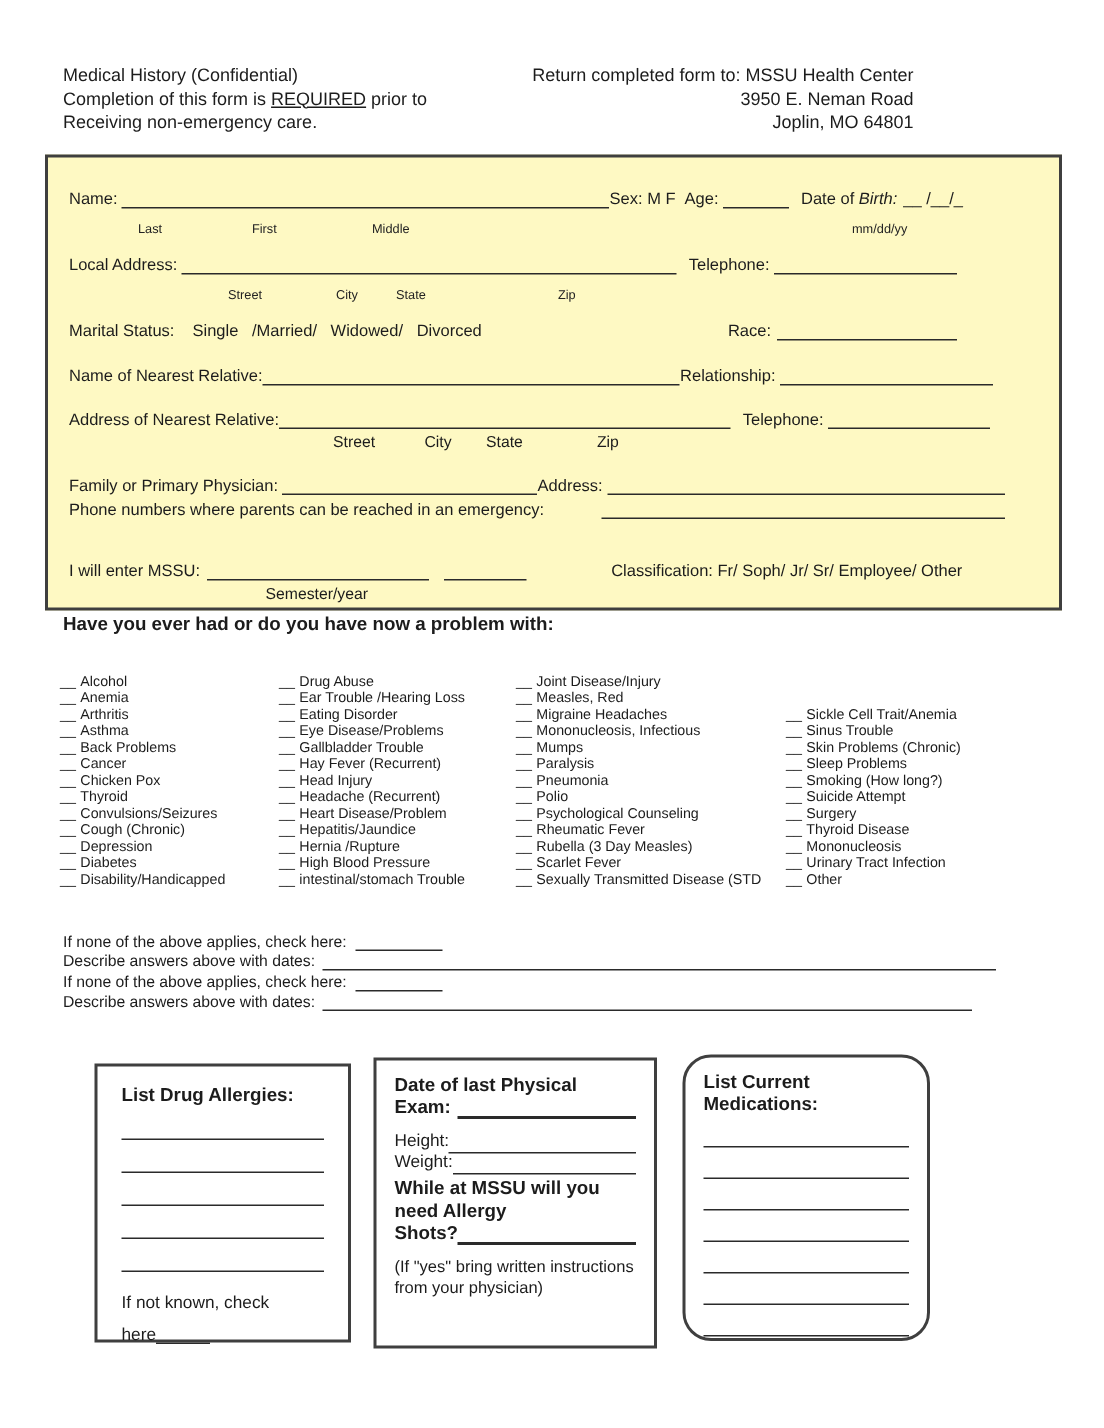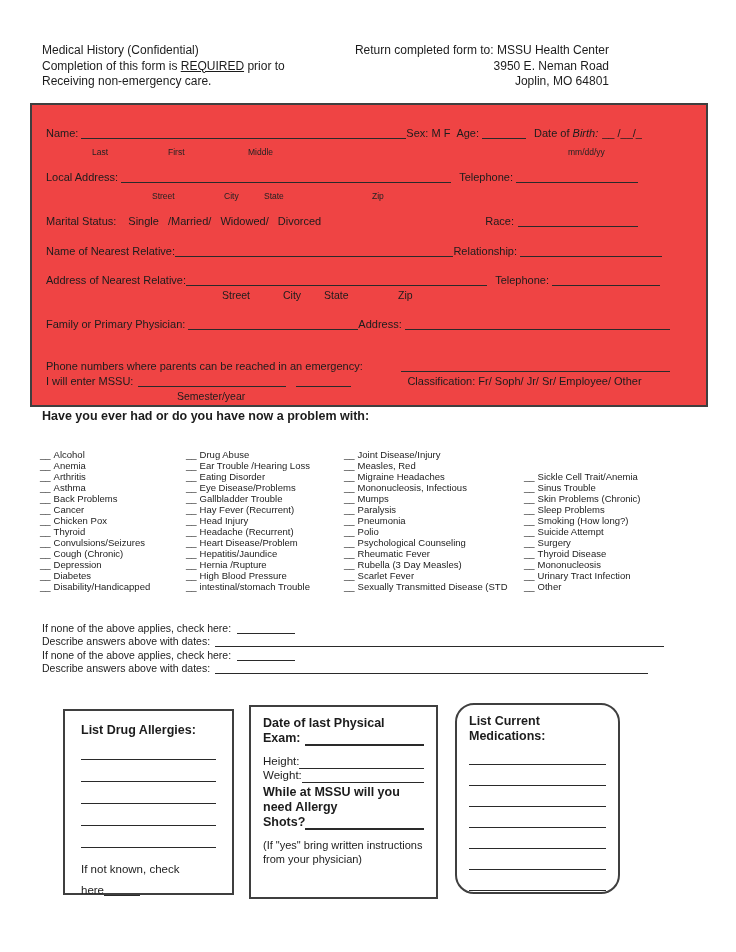--- a/index.html
+++ b/index.html
@@ -3,21 +3,21 @@
 <meta charset="utf-8">
 <style>
   html,body{margin:0;padding:0;background:#ffffff;}
   .page{position:relative;width:736px;height:952px;background:#fff;overflow:hidden;
         font-family:"Liberation Sans", sans-serif;color:#1c1c1c;}
   .b{font-weight:normal;}
   .u{text-decoration:underline;}
   .hdr-left{position:absolute;left:42px;top:43px;font-size:12px;line-height:15.5px;}
   .hdr-right{position:absolute;right:127px;top:43px;font-size:12px;line-height:15.5px;text-align:right;}
   .infobox{position:absolute;left:30px;top:103px;width:674px;height:300px;
-           border:2px solid #3f3f3f;background:#ef4444;}
+           border:2px solid #3f3f3f;background:#fef9c3;}
   .row{position:absolute;left:14px;right:14px;display:flex;align-items:flex-end;
        font-size:11px;white-space:nowrap;}
   .bl{display:inline-block;border-bottom:1px solid #2a2a2a;height:13px;}
   .grow{flex:1;}
   .sub{position:absolute;font-size:8.5px;color:#222;text-align:right;}
   .sub2{position:absolute;font-size:10.5px;color:#1c1c1c;}
   .q-heading{position:absolute;left:42px;top:409px;margin:0;font-size:12.5px;font-weight:bold;}
   .checklist{position:absolute;left:0;top:449px;width:736px;height:145px;}
   .col{position:absolute;top:0;}
   .c1{left:40px;} .c2{left:186px;} .c3{left:344px;} .c4{left:524px;top:22px;}
@@ -105,21 +105,21 @@
     <span class="sub2" style="left:292px;top:184px;">State</span>
     <span class="sub2" style="left:366px;top:184px;">Zip</span>
 
     <div class="row" style="top:211px;padding-right:22px;">
       <span>Family or Primary Physician:</span>
       <span class="bl" style="width:170px;margin-left:3px;"></span>
       <span>Address:</span>
       <span class="bl grow" style="margin-left:3px;"></span>
     </div>
 
-    <div class="row" style="top:253px;padding-right:22px;gap:34px;">
+    <div class="row" style="top:227px;padding-right:22px;gap:34px;">
       <span>Phone numbers where parents can be reached in an emergency:</span>
       <span class="bl grow" style="margin-left:4px;"></span>
     </div>
 
     <div class="row" style="top:268px;">
       <span>I will enter MSSU:</span>
       <span class="bl" style="width:148px;margin-left:5px;"></span>
       <span class="bl" style="width:55px;margin-left:10px;"></span>
       <span style="margin-left:56px;">Classification: Fr/ Soph/ Jr/ Sr/ Employee/ Other</span>
     </div>

